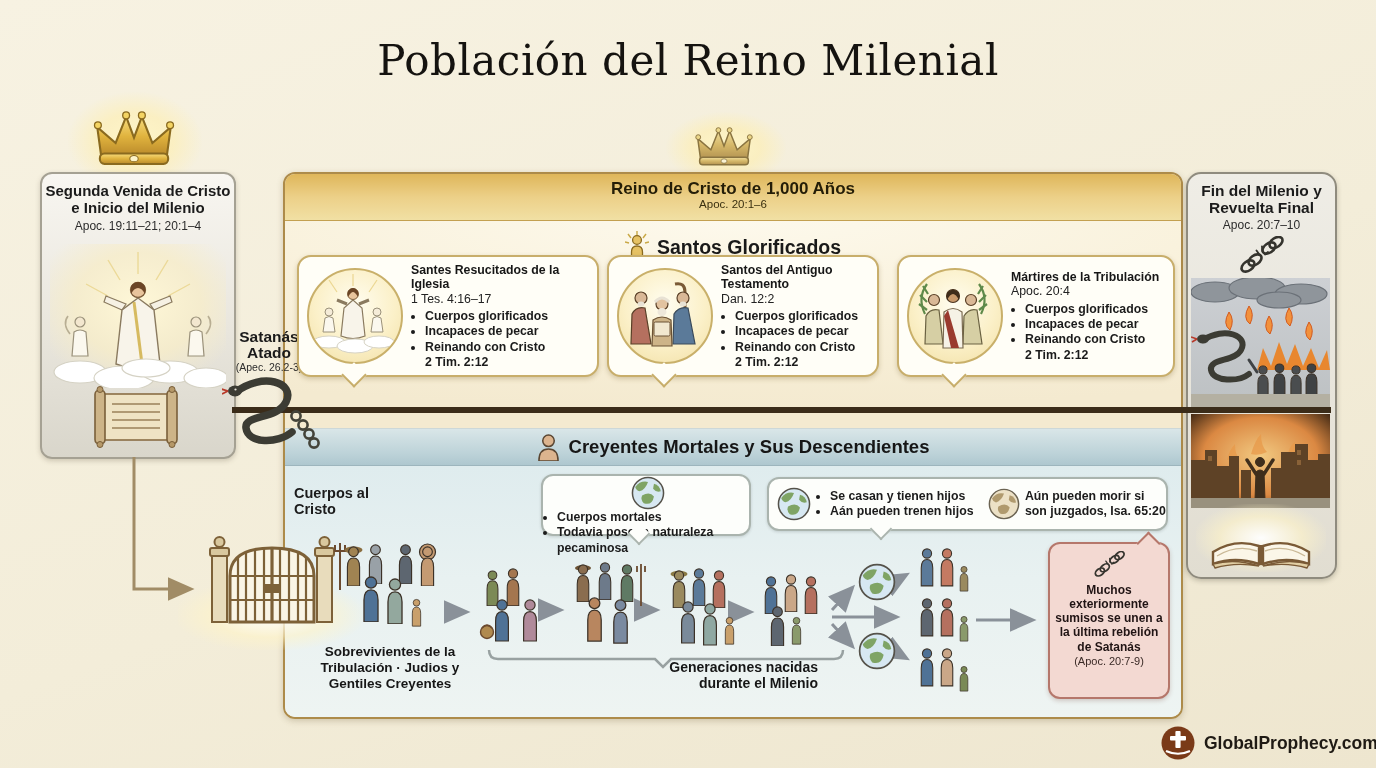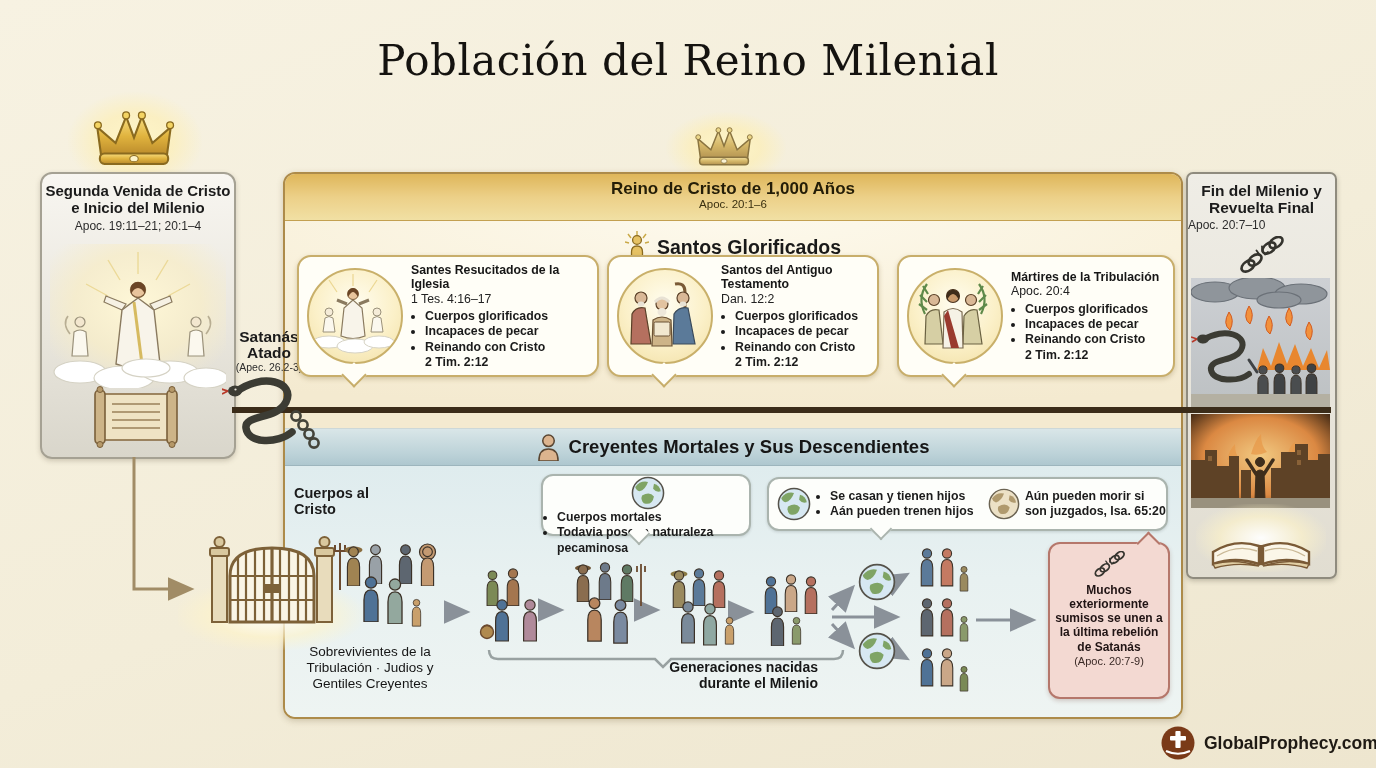--- a/index.html
+++ b/index.html
@@ -54,22 +54,22 @@
     overflow:hidden;position:relative;}
   .card .txt{flex:1 1 auto;padding:4px 8px 4px 4px;line-height:1.18;}
   .card .ct{font-size:12.3px;font-weight:bold;color:#161616;}
   .card .cr{font-size:12.3px;color:#222;margin-bottom:3px;}
   .card ul{margin:0;padding-left:14px;}
   .card li{font-size:12.3px;font-weight:bold;color:#1b1b1b;line-height:1.24;}
   .card .br{font-size:12.3px;font-weight:bold;color:#1b1b1b;padding-left:14px;}
 
   
   .entering{left:294px;top:486px;width:120px;font-size:14.5px;font-weight:bold;color:#1b1b1b;line-height:1.1;z-index:6;}
-  .survivors-label{left:284px;top:644px;width:172px;text-align:center;font-size:13.5px;font-weight:normal;
-    color:#161616;line-height:1.18;z-index:6;}
+  .survivors-label{left:284px;top:644px;width:172px;text-align:center;font-size:13.5px;font-weight:bold;
+    color:#161616;line-height:1.18;z-index:6;padding-left:20px;}
   .gen-label{left:548px;top:659px;width:270px;text-align:right;font-size:14px;font-weight:bold;color:#161616;line-height:1.15;z-index:6;}
 
   
   .callout{background:#fdfefb;border:2px solid #aab4ae;border-radius:12px;z-index:6;
     display:flex;align-items:center;box-shadow:0 1px 3px rgba(60,70,70,.2);}
   .callout:after{content:"";position:absolute;bottom:-8px;width:14px;height:14px;background:#fdfefb;
     border-right:2px solid #aab4ae;border-bottom:2px solid #aab4ae;transform:rotate(45deg);}
   .co1{left:541px;top:474px;width:206px;height:58px;flex-direction:column;}
   .co1:after{left:88px;}
   .co2{left:767px;top:477px;width:397px;height:50px;}
@@ -81,24 +81,24 @@
 
   
   .pink-box{left:1048px;top:542px;width:118px;height:153px;background:#f3d9d2;border:2px solid #b5776b;
     border-radius:12px;z-index:6;text-align:center;box-shadow:0 2px 4px rgba(120,70,60,.25);}
   .pink-box:after{content:"";position:absolute;top:-9px;right:11px;width:15px;height:15px;background:#f3d9d2;
     border-left:2px solid #b5776b;border-top:2px solid #b5776b;transform:rotate(45deg);}
   .pink-box .ptxt{font-size:12px;font-weight:bold;color:#201414;line-height:1.18;padding:0 5px;}
   .pink-box .pref{font-size:11px;color:#3a2a26;margin-top:1px;}
 
   
-  .right-panel{left:1186px;top:172px;width:147px;height:403px;border:2px solid #8f8b7e;border-radius:7px;
+  .right-panel{left:1186px;top:172px;width:147px;height:403px;border:2px solid #8f8b7e;border-radius:15px;
     background:linear-gradient(180deg,#efede6 0%,#e1ddd1 100%);overflow:hidden;box-shadow:0 2px 5px rgba(80,75,60,.3);}
   .rp-title{margin-top:8px;font-size:15.5px;font-weight:bold;color:#1b1b1b;line-height:1.12;text-align:center;}
-  .rp-ref{font-size:12px;color:#2c2c2c;text-align:left;margin-top:1px;}
+  .rp-ref{font-size:12px;color:#2c2c2c;text-align:center;margin-top:1px;}
 
   
   .brand{left:1160px;top:725px;display:flex;align-items:center;gap:8px;z-index:6;}
   .brand .txt{font-size:17.5px;font-weight:bold;color:#1f1a14;}
 
   .overlay{position:absolute;left:0;top:0;z-index:4;pointer-events:none;}
   .z6{z-index:6;}
 </style>
 </head>
 <body>

